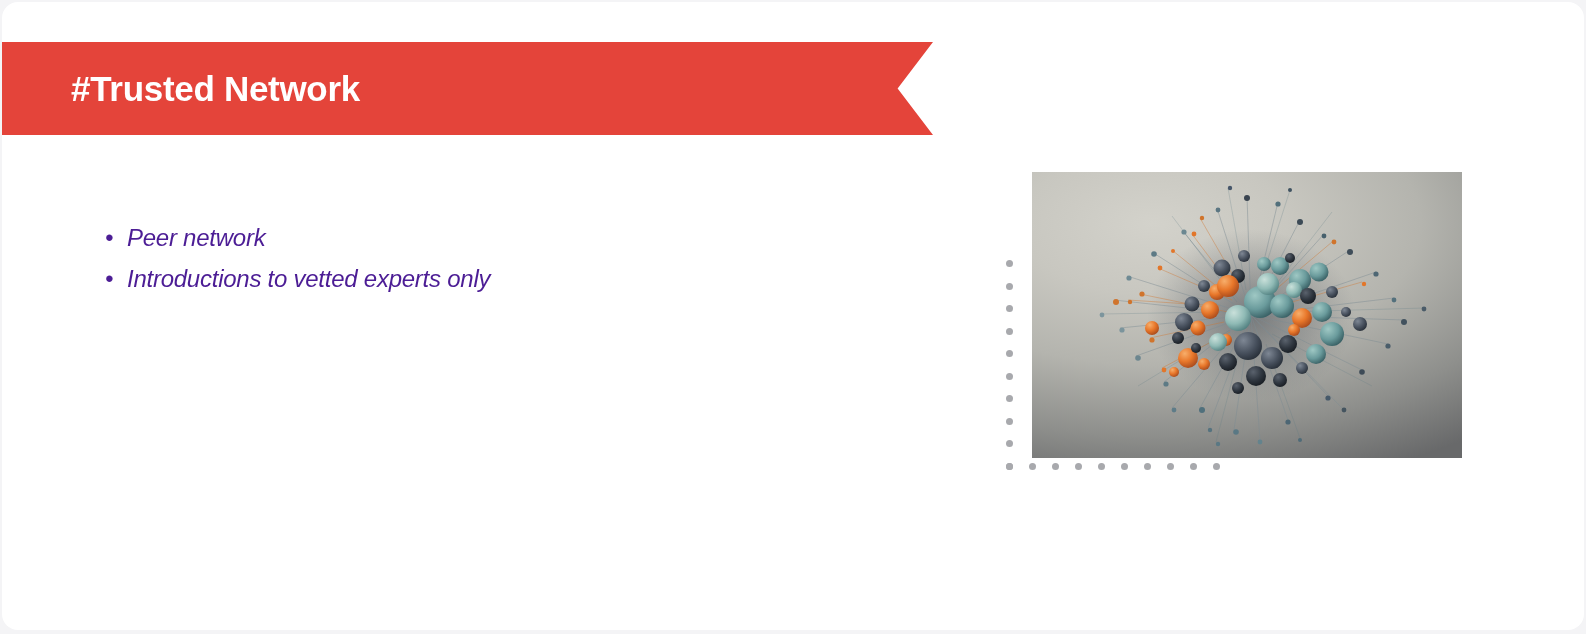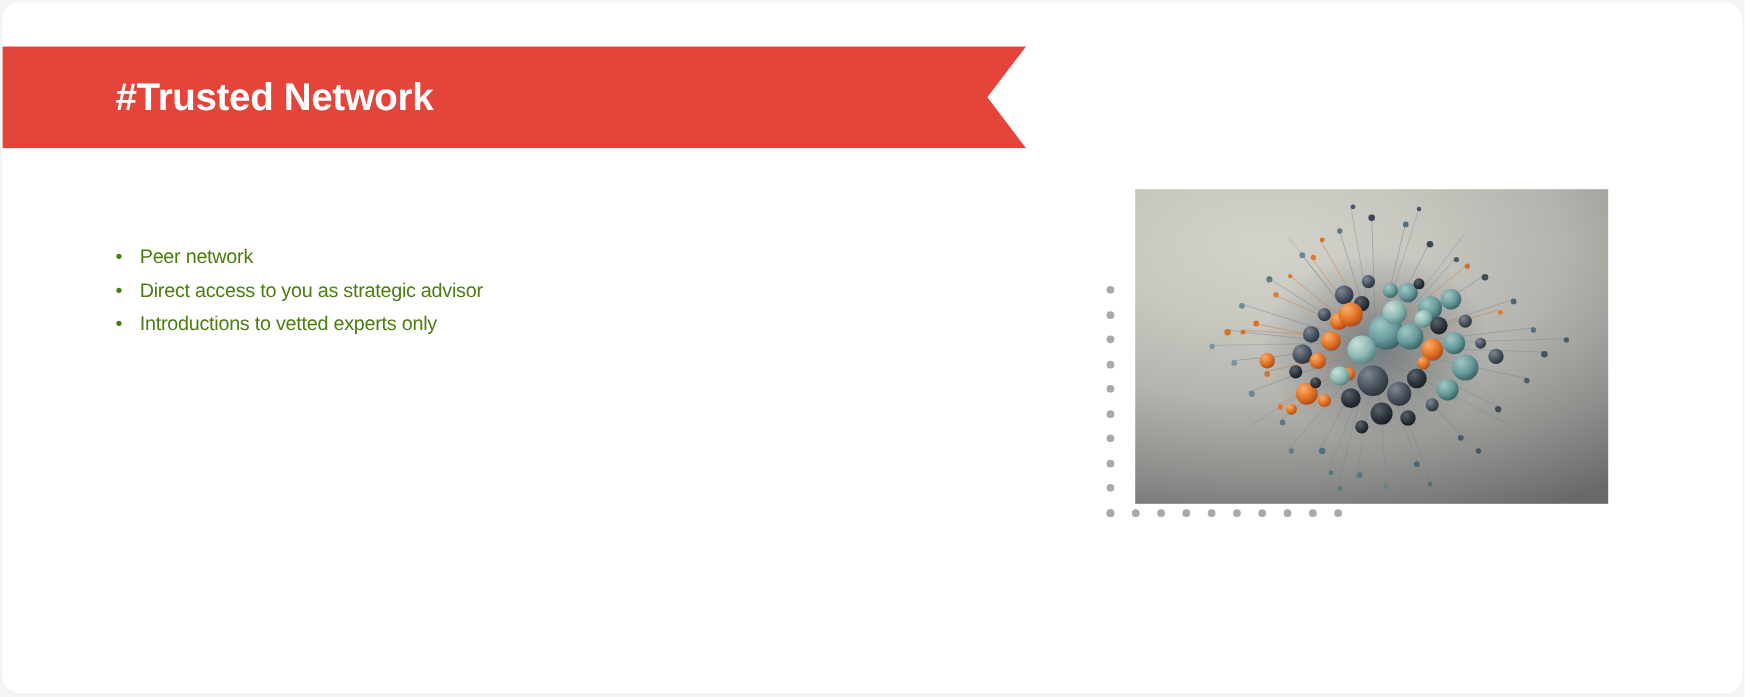--- a/index.html
+++ b/index.html
@@ -44,21 +44,21 @@
     width: 931px;
     height: 93px;
     background: #e4443a;
     
     clip-path: polygon(0 0, 100% 0, 100% 0, 96.2% 50%, 100% 100%, 0 100%);
     display: flex;
     align-items: center;
     box-sizing: border-box;
   }
   .ribbon-title {
-    padding-left: 103px;
+    padding-left: 69px;
     color: #ffffff;
     font-size: 35px;
     font-weight: 700;
     letter-spacing: -0.3px;
     line-height: 1;
     white-space: nowrap;
   }
 
   
   .content-left {
@@ -77,26 +77,27 @@
     white-space: nowrap;
   }
 
   .bullet-list {
     list-style: none;
     margin: 0;
     padding: 0;
     margin-top: 48px;
   }
   .bullet-item {
-    font-size: 18px;
-    color: #4d7c0f;
+    font-size: 24px;
+    color: #4c1d95;
     line-height: 1.7;
     letter-spacing: -0.25px;
     white-space: nowrap;
     display: block;
+    font-style: italic;
   }
   .bullet-dot {
     display: inline-block;
     width: 22px;
   }
 
   .closing-line {
     margin: 0;
     margin-top: 38px;
     font-size: 26px;
@@ -162,21 +163,20 @@
 
     <div class="ribbon">
       <span class="ribbon-title">#Trusted Network</span>
     </div>
 
     <div class="content-left">
 
 
       <ul class="bullet-list">
         <li class="bullet-item"><span class="bullet-dot">•</span><span>Peer network</span></li>
-        <li class="bullet-item"><span class="bullet-dot">•</span><span>Direct access to you as strategic advisor</span></li>
         <li class="bullet-item"><span class="bullet-dot">•</span><span>Introductions to vetted experts only</span></li>
       </ul>
 
     </div>
 
     <div class="media-block">
 
       <div class="dot-col">
         <span class="deco-dot"></span>
         <span class="deco-dot"></span>

